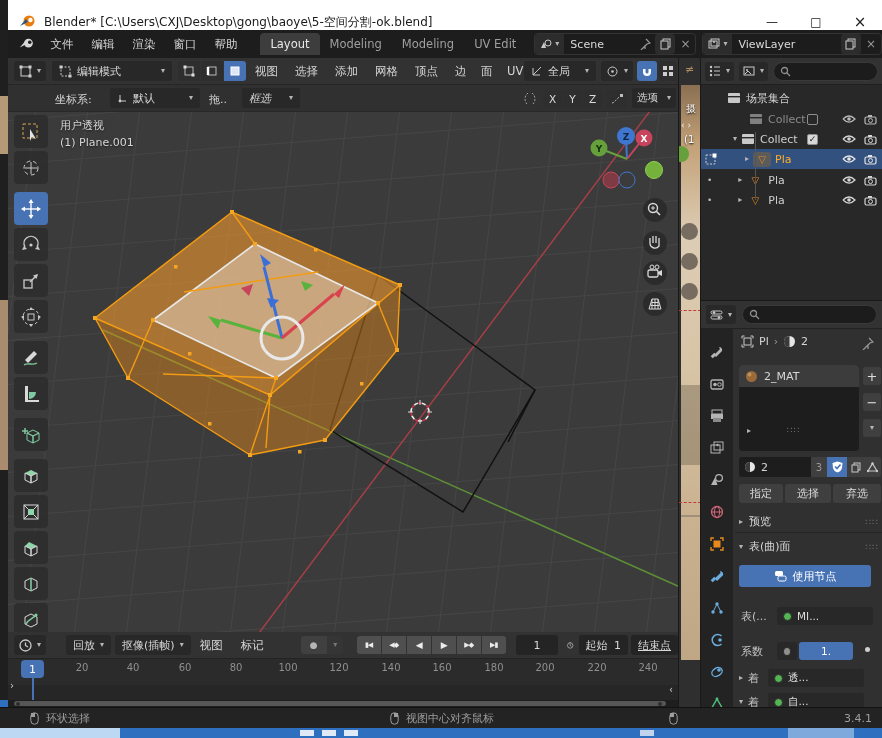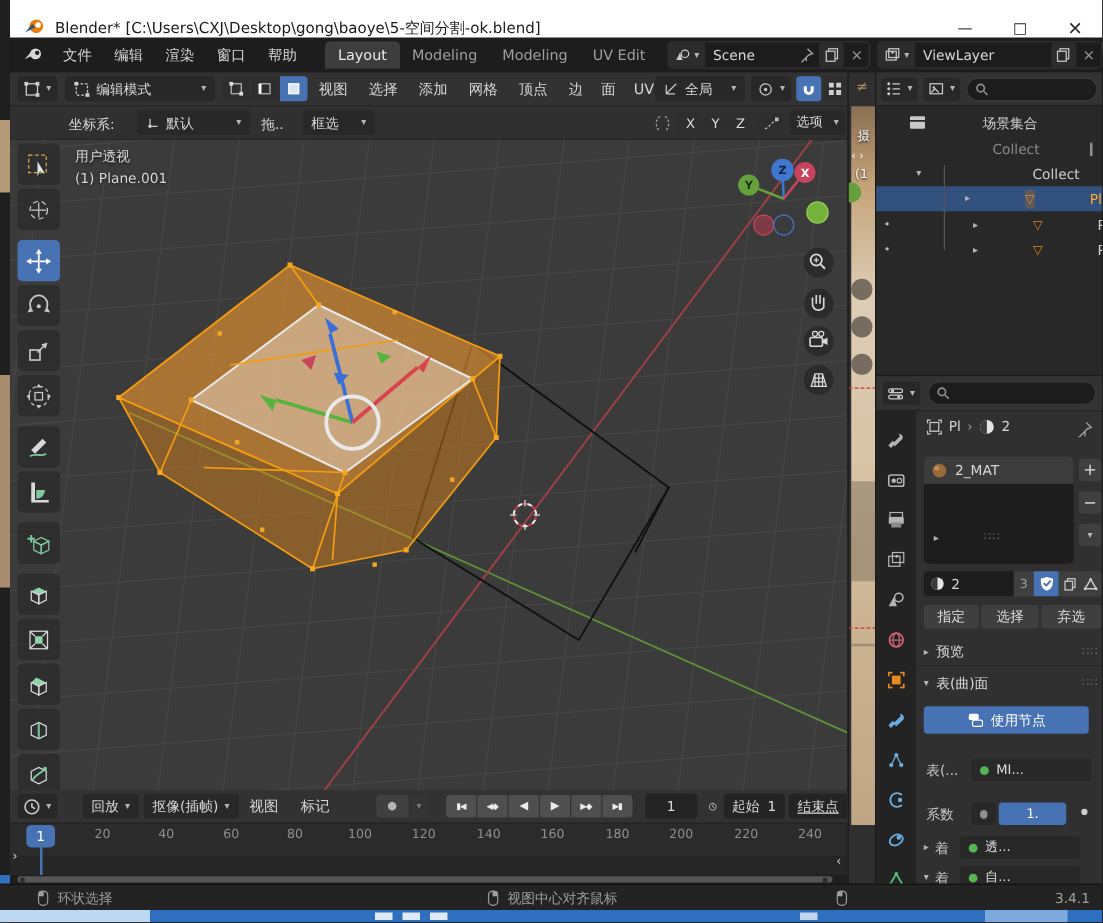--- a/index.html
+++ b/index.html
@@ -32,21 +32,21 @@
   
   #viewport{left:8px;top:112px;width:670px;height:520px;background:#3b3b3b;overflow:hidden;}
   .vplabel{color:#d8d8d8;font-size:11px;text-shadow:0 1px 2px rgba(0,0,0,.6);white-space:nowrap;}
   .toolbtn{width:34px;height:33px;background:#2e2e2eE6;border-radius:4px;display:flex;align-items:center;justify-content:center;margin-bottom:3px;}
   .toolbtn.active{background:#4772b3;}
   .gap{margin-bottom:8px;}
   
   #outliner{left:700px;top:58px;width:182px;height:242px;background:#282828;border-left:1px solid #191919;}
   #outlhead{height:27px;background:#323232;border-bottom:1px solid #1f1f1f;display:flex;align-items:center;padding:0 4px;gap:5px;}
   .search{flex:1;height:19px;background:#1c1c1c;border:1px solid #3a3a3a;border-radius:10px;display:flex;align-items:center;padding:0 6px;gap:4px;}
-  .orow{position:absolute;left:0;width:182px;height:20px;display:flex;align-items:center;font-size:11px;color:#cfcfcf;gap:40px;}
+  .orow{position:absolute;left:0;width:182px;height:20px;display:flex;align-items:center;font-size:11px;color:#cfcfcf;}
   .orow .nm{flex:1;}
   .cb{width:11px;height:11px;border:1px solid #8f8f8f;border-radius:2px;margin-right:4px;display:flex;align-items:center;justify-content:center;font-size:9px;color:#1d1d1d;}
   .cb.on{background:#d8d8d8;}
   #properties{left:700px;top:300px;width:182px;height:407px;background:#303030;border-left:1px solid #191919;border-top:1px solid #191919;overflow:hidden;}
   #prophead{height:28px;background:#323232;border-bottom:1px solid #222;display:flex;align-items:center;padding:0 5px;gap:6px;}
   #tabs{position:absolute;left:0;top:28px;width:32px;height:379px;background:#232323;}
   .ptab{position:absolute;left:2px;width:28px;height:26px;display:flex;align-items:center;justify-content:center;border-radius:4px 0 0 4px;}
   .fld{background:#282828;border-radius:3px;height:18px;display:flex;align-items:center;padding:0 6px;gap:5px;font-size:10.5px;color:#ddd;white-space:nowrap;overflow:hidden;}
   .gdot{width:9px;height:9px;border-radius:50%;background:#55b554;border:1px solid #2c2c2c;flex:none;}
   .pbtn{background:#3f3f3f;border-radius:3px;height:19px;display:flex;align-items:center;justify-content:center;color:#dedede;font-size:11px;}
@@ -229,21 +229,21 @@
     <div class="dd p" style="left:102px;top:3px;width:90px;">
       <svg width="11" height="11" viewBox="0 0 11 11">
           <path d="M3 8 L3 2 M3 8 L9 8" stroke="#c9c9c9" fill="none"></path>
           <circle cx="3" cy="8" r="1.4" fill="#c9c9c9"></circle>
         </svg>
       <span style="flex:1;">默认</span>
       <span class="chev">▾</span>
     </div>
     <span class="tx p" style="left:201px;top:7px;">拖..</span>
     <div class="dd p" style="left:234px;top:3px;width:58px;">
-      <span style="flex:1;">框选</span>
+      <span style="flex:1;font-style:italic;">框选</span>
       <span class="chev">▾</span>
     </div>
     <svg class="p" width="16" height="14" viewBox="0 0 16 14" style="left:514px;top:7px;">
         <path d="M6 1 C2 4 2 10 6 13 M10 1 C14 4 14 10 10 13" stroke="#9f9f9f" fill="none" stroke-dasharray="2 1.5"></path>
       </svg>
     <div class="axbtn p" style="left:535px;top:5px;">X</div>
     <div class="axbtn p" style="left:555px;top:5px;">Y</div>
     <div class="axbtn p" style="left:575px;top:5px;">Z</div>
     <div class="iconbtn p" style="left:599px;top:5px;width:20px;height:18px;background:#2e2e2e;">
       <svg width="12" height="12" viewBox="0 0 12 12">

